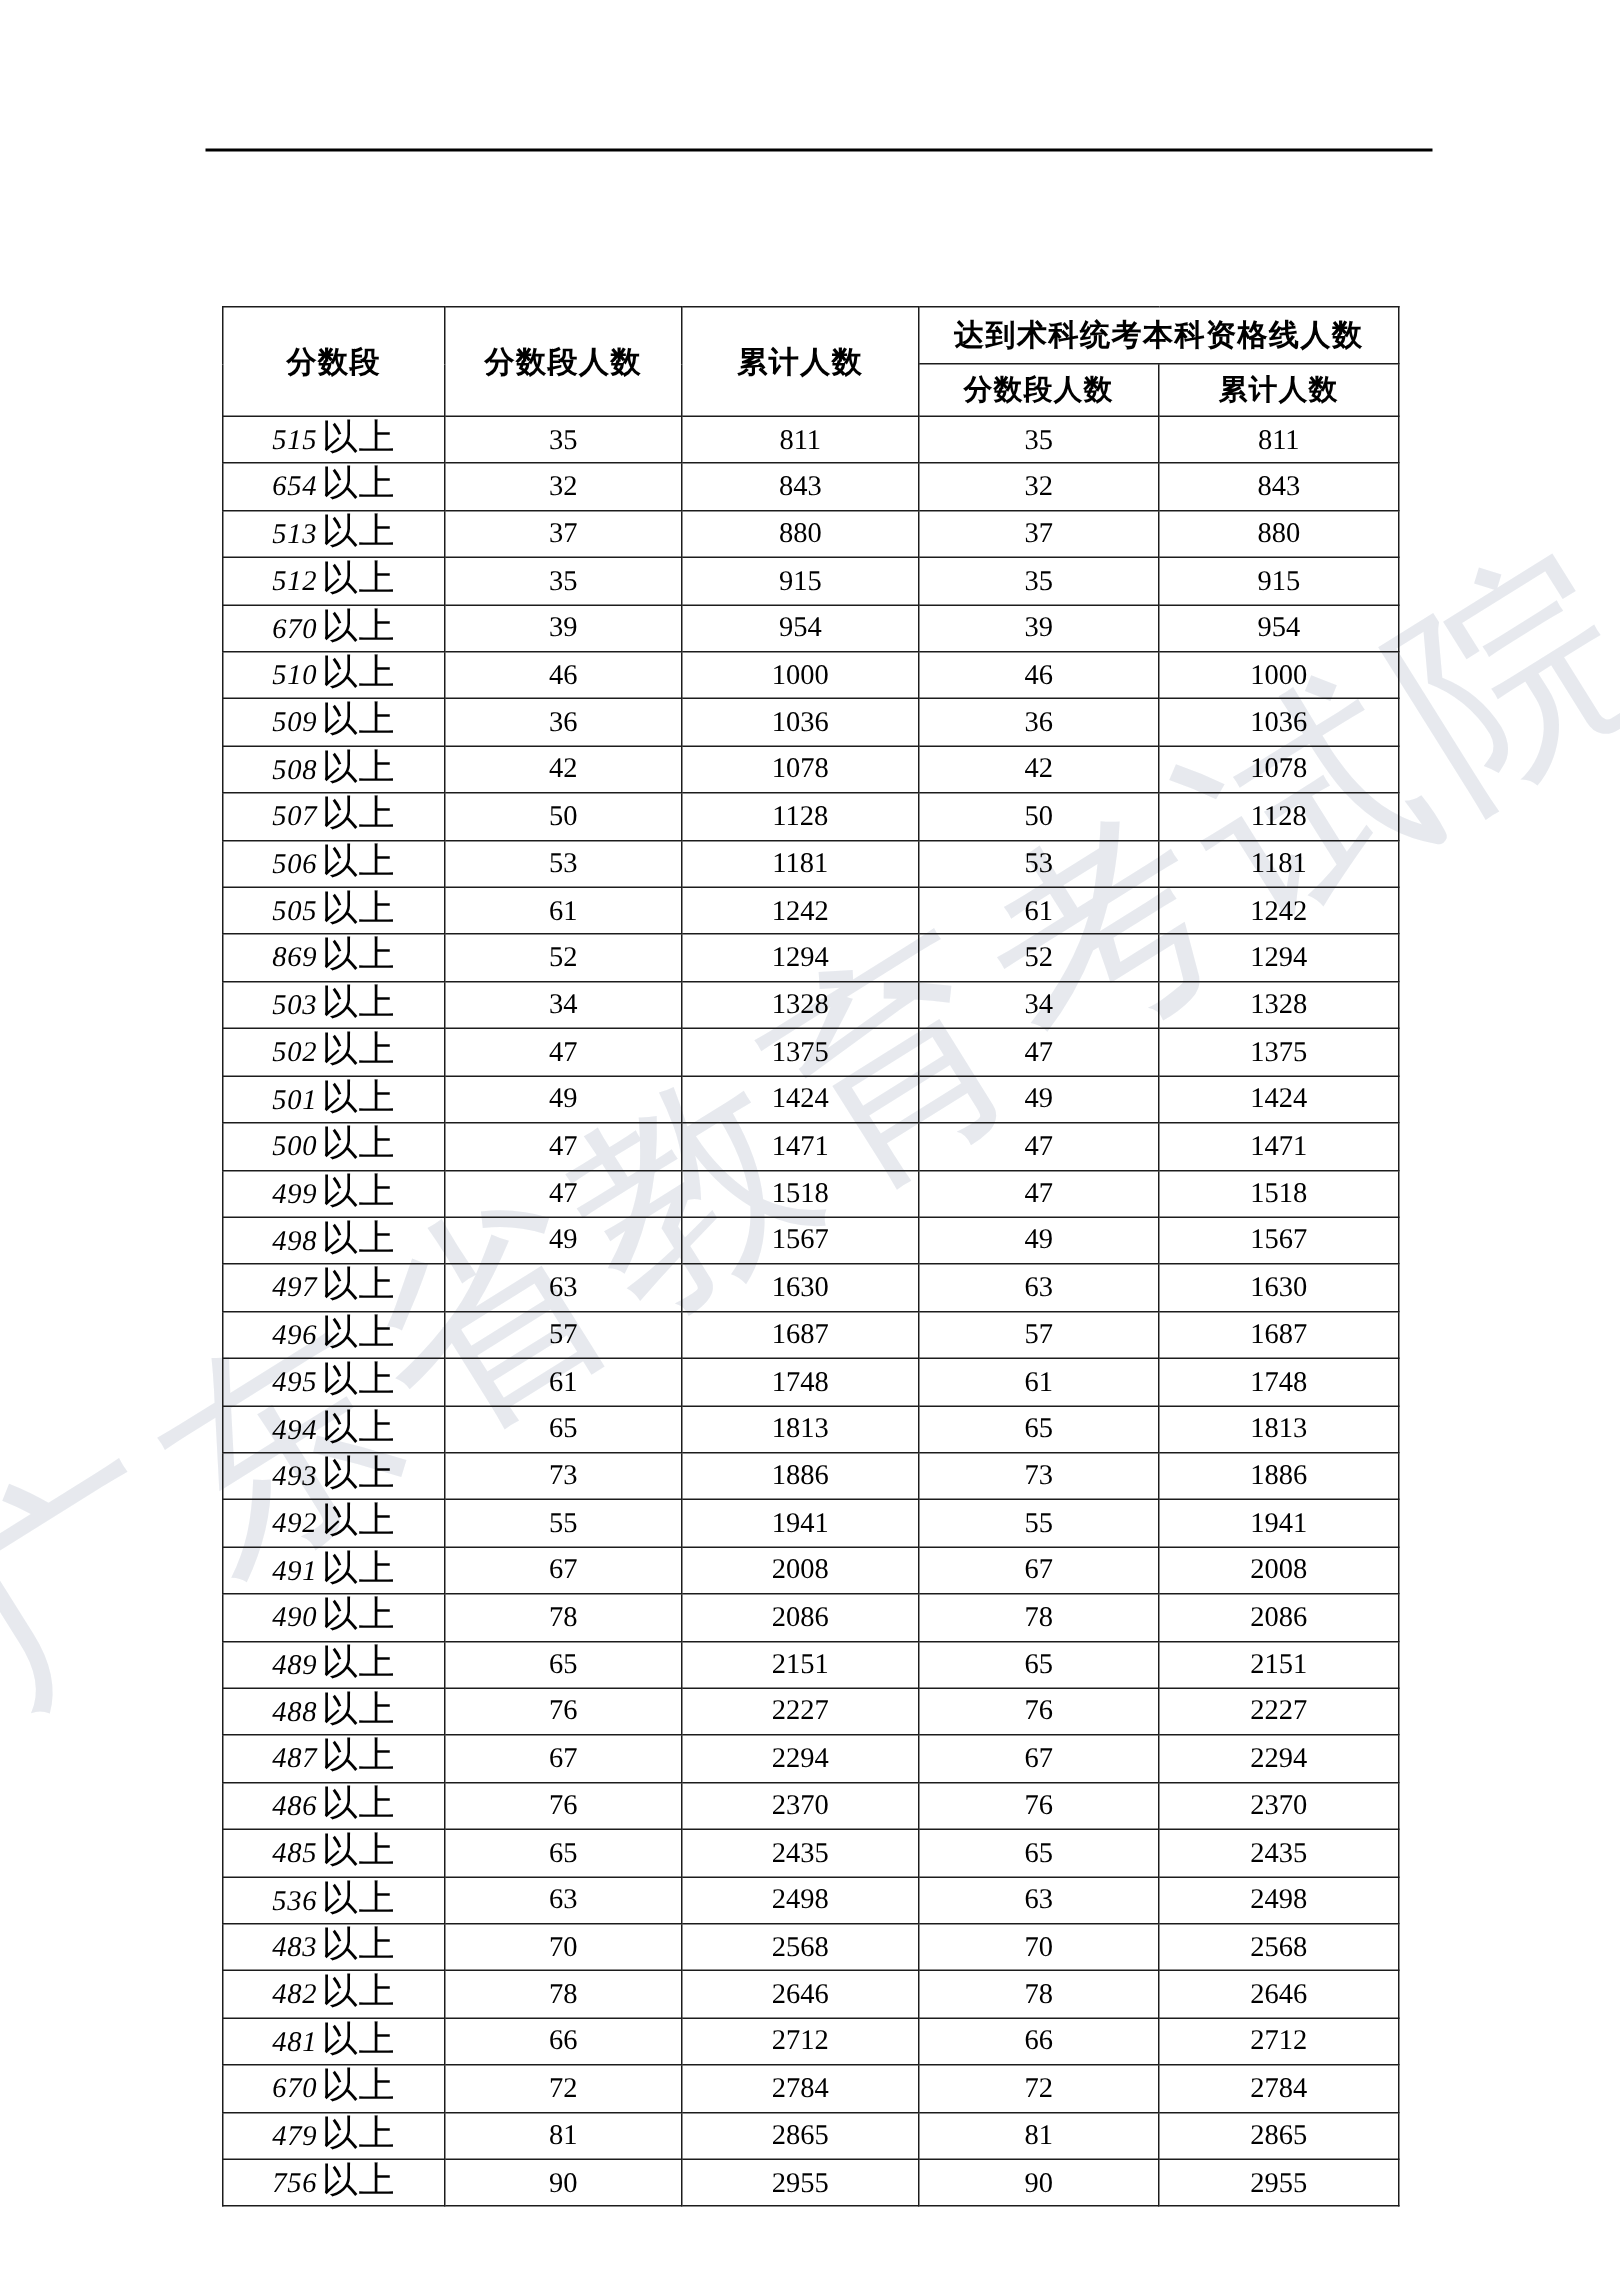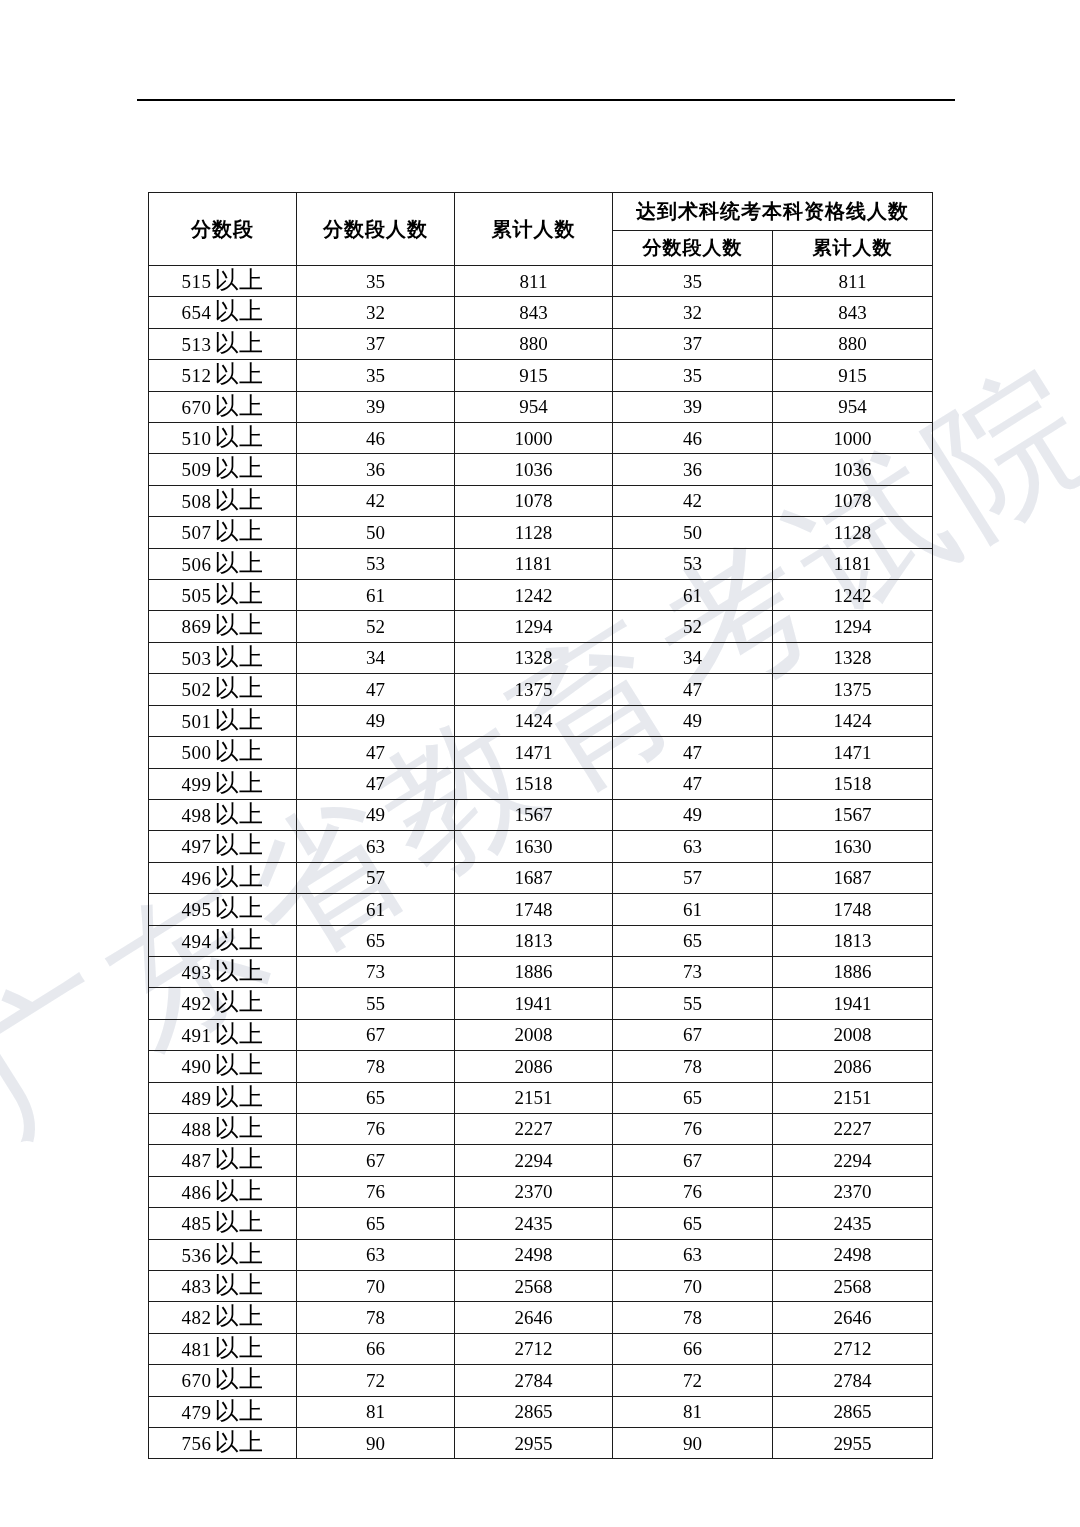--- a/index.html
+++ b/index.html
@@ -45,21 +45,21 @@
     transform-origin: center center;
     white-space: nowrap;
     opacity: 0.85;
     display: flex;
     align-items: center;
     justify-content: center;
   }
   .table-wrap {
     position: absolute;
     left: 148px;
-    top: 192px;
+    top: 204px;
     width: 784px;
     z-index: 10;
   }
   table.score-table {
     border-collapse: collapse;
     width: 784px;
     table-layout: fixed;
   }
   table.score-table th,
   table.score-table td {
@@ -83,20 +83,21 @@
     font-size: 19px;
     height: 29.4px;
     padding: 0;
     line-height: 29.4px;
   }
   td.range {
     letter-spacing: 0.5px;
   }
   td.range .num {
     font-size: 19px;
+    font-style: italic;
   }
   td.range .suffix {
     font-size: 24px;
     margin-left: 3px;
   }
   col.c1 { width: 148px; }
   col.c2 { width: 158px; }
   col.c3 { width: 158px; }
   col.c4 { width: 160px; }
   col.c5 { width: 160px; }

